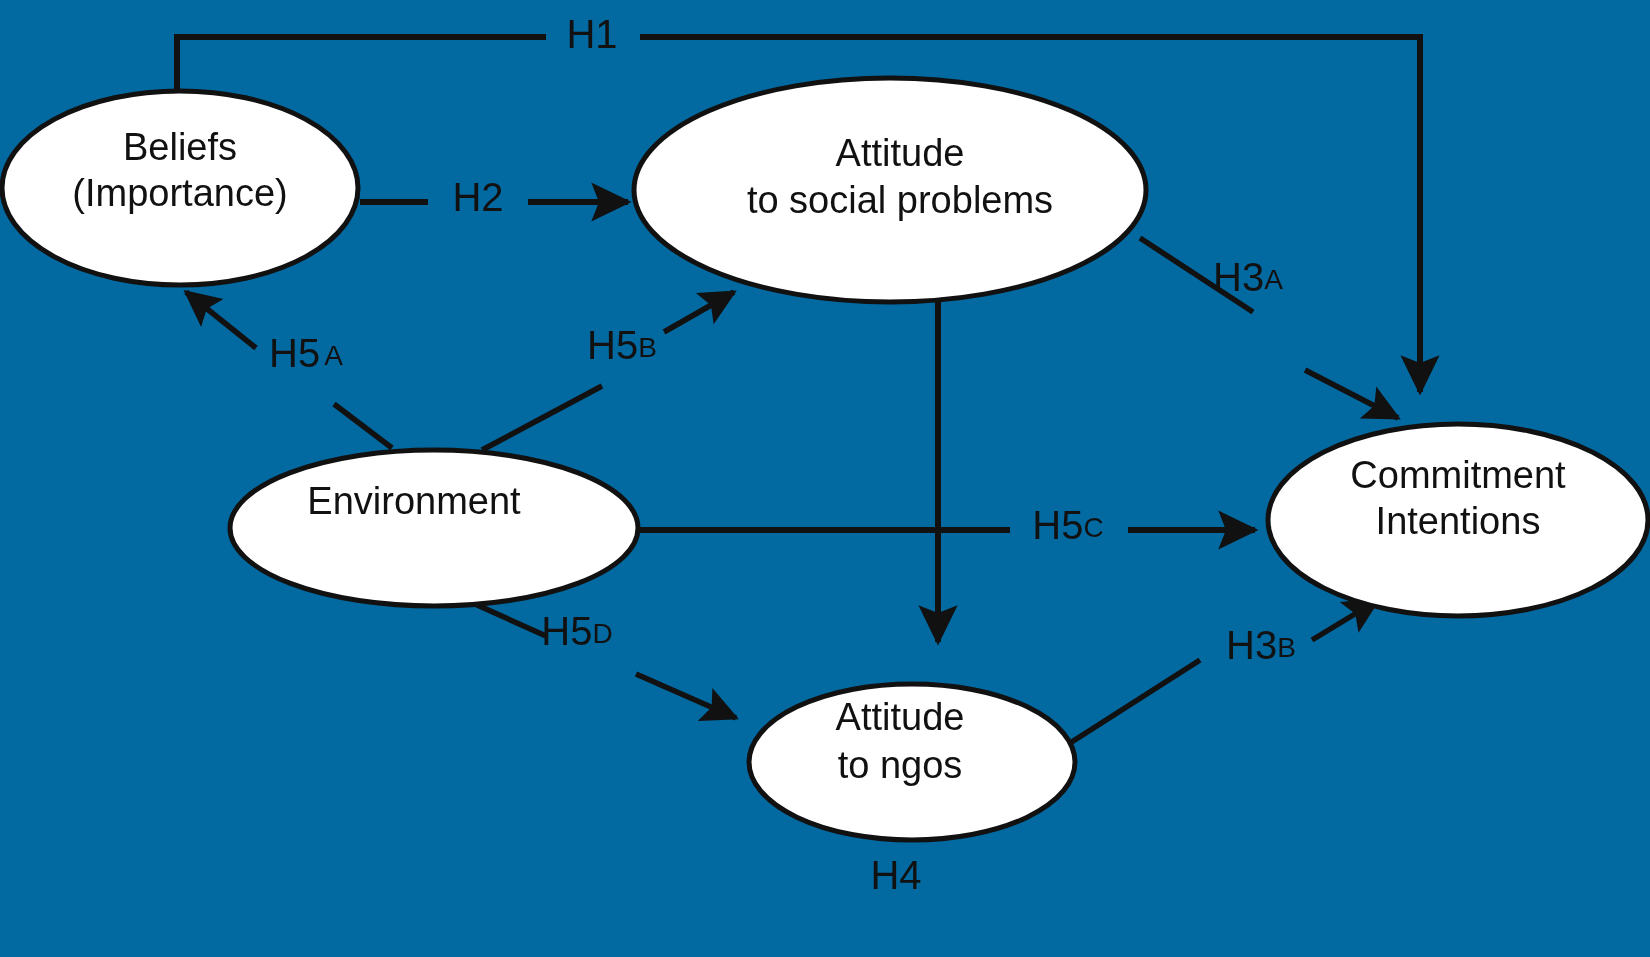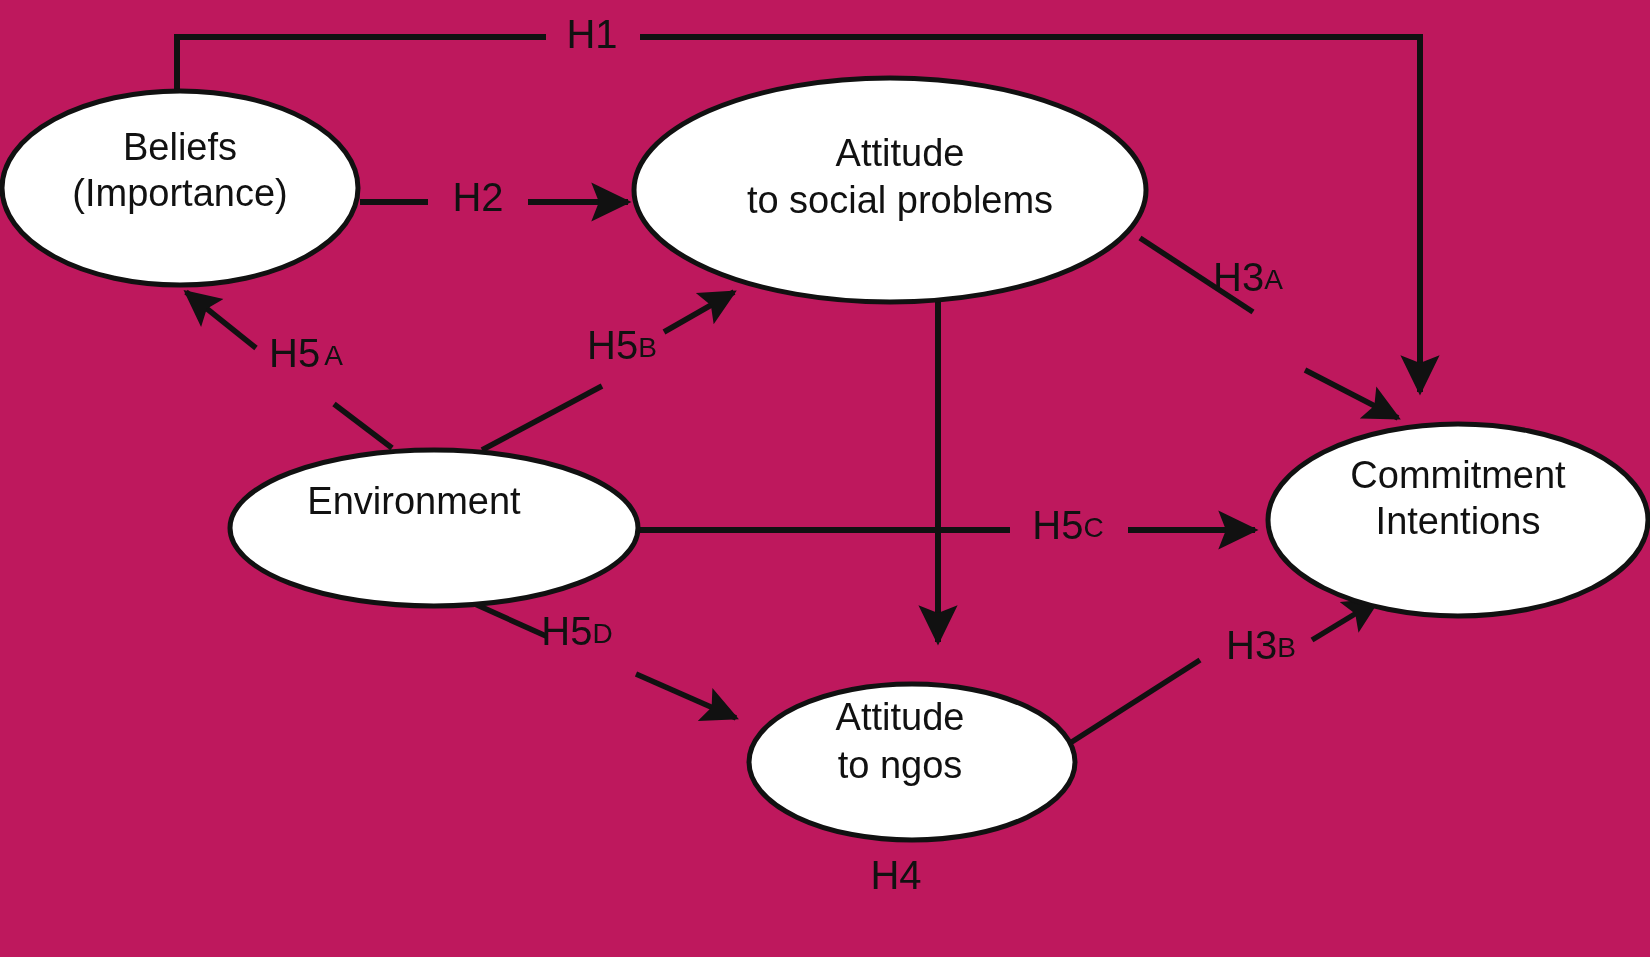--- a/index.html
+++ b/index.html
@@ -7,21 +7,21 @@
     padding: 0;
     background: #ffffff;
   }
   body {
     font-family: "Liberation Sans", sans-serif;
   }
   #diagram-root {
     position: relative;
     width: 1650px;
     height: 957px;
-    background: #be185d;
+    background: #0369a1;
     overflow: hidden;
   }
   #model-svg {
     display: block;
     width: 1650px;
     height: 957px;
   }
   .node-ellipse {
     fill: #ffffff;
     stroke: #111111;

